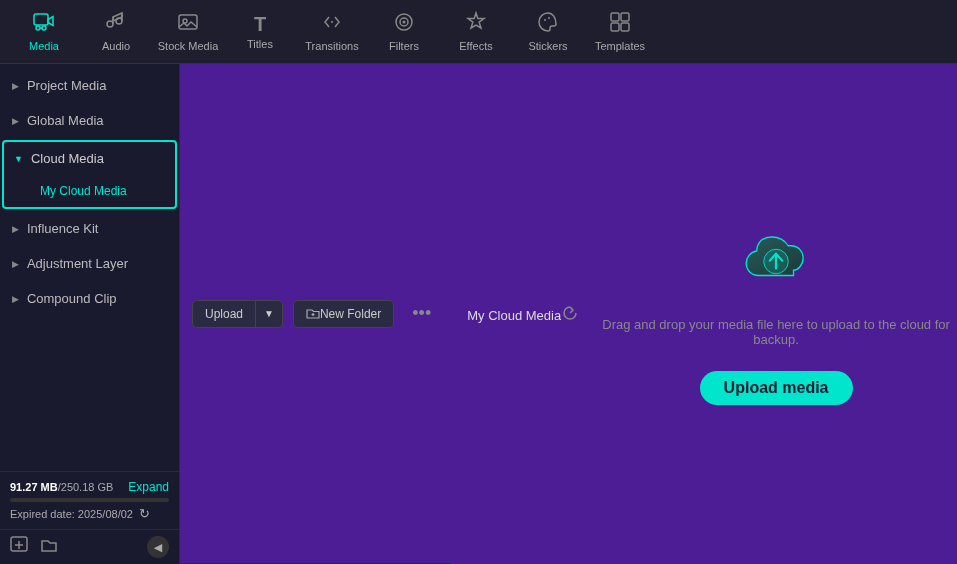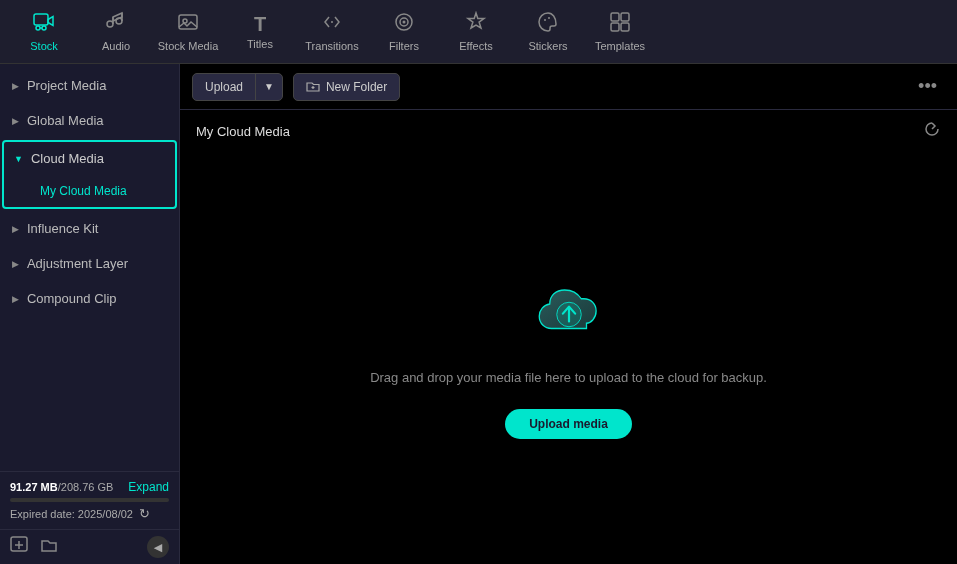--- a/index.html
+++ b/index.html
@@ -167,22 +167,21 @@
       align-items: center;
       justify-content: center;
       cursor: pointer;
       font-size: 11px;
     }
 
     
     .content {
       flex: 1;
       display: flex;
-      flex-direction: column;
-      background: #000000;
+      background: #4c1d95;
     }
     .content-toolbar {
       display: flex;
       align-items: center;
       padding: 8px 12px;
       border-bottom: 1px solid #2a2a3e;
       gap: 10px;
     }
     .upload-btn {
       display: flex;
@@ -199,21 +198,20 @@
       padding: 6px 12px;
       border-right: 1px solid #444;
     }
     .upload-btn-arrow {
       padding: 6px 8px;
       font-size: 10px;
     }
     .new-folder-btn {
       display: flex;
       align-items: center;
-      gap: 6px;
       background: #2a2a42;
       border: 1px solid #444;
       border-radius: 5px;
       color: #ccc;
       font-size: 12px;
       padding: 6px 12px;
       cursor: pointer;
     }
     .more-btn {
       margin-left: auto;
@@ -259,21 +257,21 @@
       color: #888;
       font-size: 13px;
       text-align: center;
     }
     .upload-media-btn {
       background: #00e5cc;
       color: #1a1a2e;
       border: none;
       border-radius: 20px;
       padding: 8px 24px;
-      font-size: 12px;
+      font-size: 16px;
       font-weight: 600;
       cursor: pointer;
     }
 
     
     .sidebar-content::-webkit-scrollbar { width: 4px; }
     .sidebar-content::-webkit-scrollbar-track { background: transparent; }
     .sidebar-content::-webkit-scrollbar-thumb { background: #444; border-radius: 2px; }
   </style>
 </head>
@@ -283,21 +281,21 @@
   <div class="toolbar-item active">
     <span class="toolbar-icon">
       <svg width="22" height="22" viewBox="0 0 22 22" fill="none">
         <rect x="1" y="3" width="14" height="11" rx="2" stroke="#00e5cc" stroke-width="1.5" fill="none"></rect>
         <path d="M15 8.5l5-3v9l-5-3V8.5z" stroke="#00e5cc" stroke-width="1.5" fill="none"></path>
         <circle cx="5" cy="17" r="2" stroke="#00e5cc" stroke-width="1.5" fill="none"></circle>
         <circle cx="11" cy="17" r="2" stroke="#00e5cc" stroke-width="1.5" fill="none"></circle>
         <line x1="7" y1="17" x2="9" y2="17" stroke="#00e5cc" stroke-width="1.5"></line>
       </svg>
     </span>
-    <span>Stock</span>
+    <span>Media</span>
   </div>
   <div class="toolbar-item">
     <span class="toolbar-icon">
       <svg width="22" height="22" viewBox="0 0 22 22" fill="none">
         <path d="M8 6l9-4v4L8 10V6z" stroke="#888" stroke-width="1.5" fill="none"></path>
         <circle cx="5" cy="13" r="3" stroke="#888" stroke-width="1.5" fill="none"></circle>
         <circle cx="14" cy="10" r="3" stroke="#888" stroke-width="1.5" fill="none"></circle>
         <line x1="8" y1="6" x2="8" y2="13" stroke="#888" stroke-width="1.5"></line>
         <line x1="17" y1="2" x2="17" y2="10" stroke="#888" stroke-width="1.5"></line>
       </svg>
@@ -407,21 +405,21 @@
       <div class="sidebar-item">
         <span class="chevron">▶</span>
         <span>Compound Clip</span>
       </div>
 
     </div>
 
     <div class="sidebar-footer">
       <div class="storage-text">
         <span>
-          <span class="storage-used">91.27 MB</span><span>/</span><span>208.76 GB</span>
+          <span class="storage-used">91.27 MB</span><span>/</span><span>250.18 GB</span>
         </span>
         <span class="expand-btn">Expand</span>
       </div>
       <div class="storage-bar-bg">
         <div class="storage-bar-fill"></div>
       </div>
       <div class="expired-row">
         <span>Expired date: 2025/08/02</span>
         <span class="refresh-icon">↻</span>
       </div>

